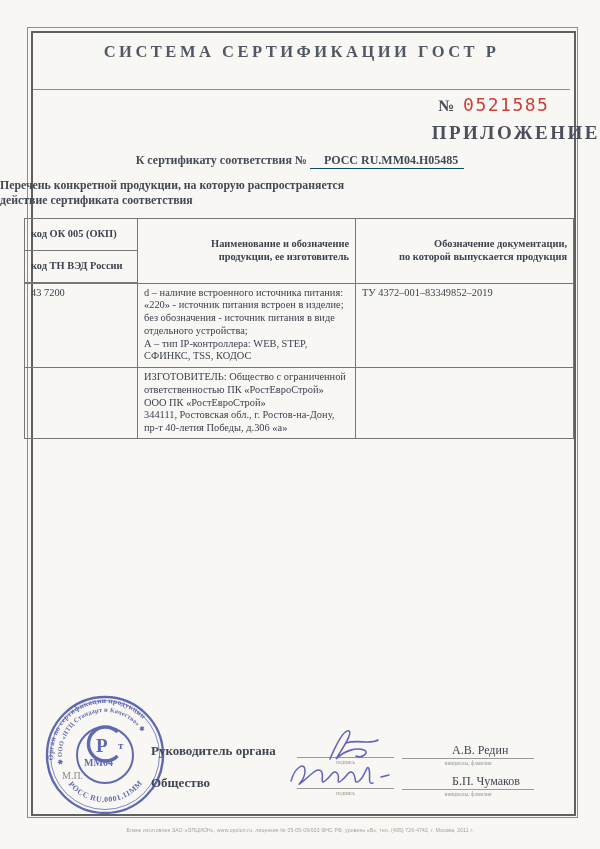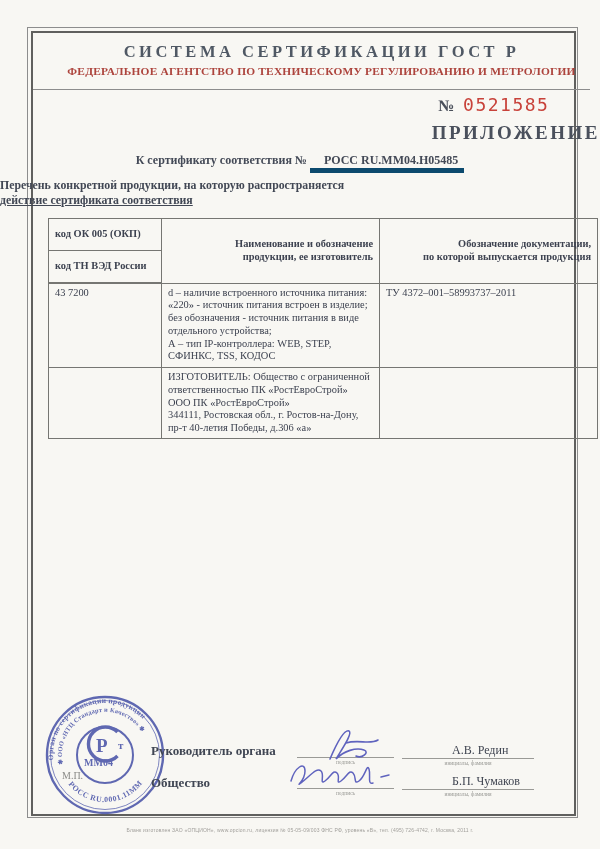--- a/index.html
+++ b/index.html
@@ -18,21 +18,20 @@
     border:1px solid #8d8d8d;
   }
   .frame-inner{
     position:absolute;left:31px;top:31px;width:541px;height:781px;
     border:2px solid #60605e;
   }
   .header-band{
     position:absolute;left:33px;top:33px;width:537px;height:56px;
     border-bottom:1px solid #8d8d8d;
     text-align:center;
-    padding-left:20px;
   }
   .system-title{
     margin-top:9px;
     font-size:16.5px;font-weight:bold;letter-spacing:3.5px;
     color:#4f5864;
   }
   .agency-line{
     margin-top:3px;
     font-size:11.4px;font-weight:bold;letter-spacing:0.2px;
     color:#ad443d;
@@ -48,30 +47,30 @@
   }
   .appendix-title{
     position:absolute;left:0;top:122px;width:600px;text-align:right;
     font-size:19px;font-weight:bold;letter-spacing:2.5px;color:#4a505c;
   }
   .cert-line{
     position:absolute;left:0;top:153px;width:600px;text-align:center;
     font-size:12px;font-weight:bold;color:#444a57;
   }
   .cert-line .cert-no{
-    border-bottom:5px solid #0c4a6e;
+    border-bottom:1px solid #0c4a6e;
     padding:0 6px 1px 14px;
   }
   .desc-line{
     position:absolute;left:0;width:600px;text-align:left;
     font-size:11.8px;font-weight:bold;color:#414754;
   }
-  .desc1{top:178px;} .desc2{top:193px;text-decoration:underline;}
+  .desc1{top:178px;} .desc2{top:193px;}
   table.products{
-    position:absolute;left:48px;top:218px;width:510px;
+    position:absolute;left:24px;top:218px;width:510px;
     border-collapse:collapse;table-layout:fixed;padding-left:8px;
   }
   table.products td{
     border:1px solid #767672;
     font-size:10.4px;color:#3d4250;
     padding:3px 6px;vertical-align:top;
     white-space:pre-line;line-height:12.8px;
   }
   table.products td.hd{
     font-weight:bold;text-align:right;vertical-align:middle;
@@ -132,21 +131,20 @@
 </head>
 <body>
 
 <div class="page">
 
   <div class="frame-outer"></div>
   <div class="frame-inner"></div>
 
   <div class="header-band">
     <div class="system-title">СИСТЕМА СЕРТИФИКАЦИИ ГОСТ Р</div>
-    <div class="agency-line">ФЕДЕРАЛЬНОЕ АГЕНТСТВО ПО ТЕХНИЧЕСКОМУ РЕГУЛИРОВАНИЮ И МЕТРОЛОГИИ</div>
   </div>
 
   <div class="blank-number">
     <span class="no-sign">№</span>
     <span class="no-digits">0521585</span>
   </div>
 
   <div class="appendix-title">ПРИЛОЖЕНИЕ</div>
 
   <div class="cert-line">
@@ -170,21 +168,21 @@
       <td class="hd-left col-code">код ТН ВЭД России</td>
     </tr>
     <tr class="row-product">
       <td>43 7200</td>
       <td>d – наличие встроенного источника питания:
 «220» - источник питания встроен в изделие;
 без обозначения - источник питания в виде
 отдельного устройства;
 А – тип IP-контроллера: WEB, STEP,
 СФИНКС, TSS, КОДОС</td>
-      <td>ТУ 4372–001–58993737–2011</td>
+      <td>ТУ 4372–001–83349852–2019</td>
     </tr>
     <tr class="row-maker">
       <td></td>
       <td>ИЗГОТОВИТЕЛЬ: Общество с ограниченной
 ответственностью ПК «РостЕвроСтрой»
 ООО ПК «РостЕвроСтрой»
 344111, Ростовская обл., г. Ростов-на-Дону,
 пр-т 40-летия Победы, д.306 «а»</td>
       <td></td>
     </tr>

